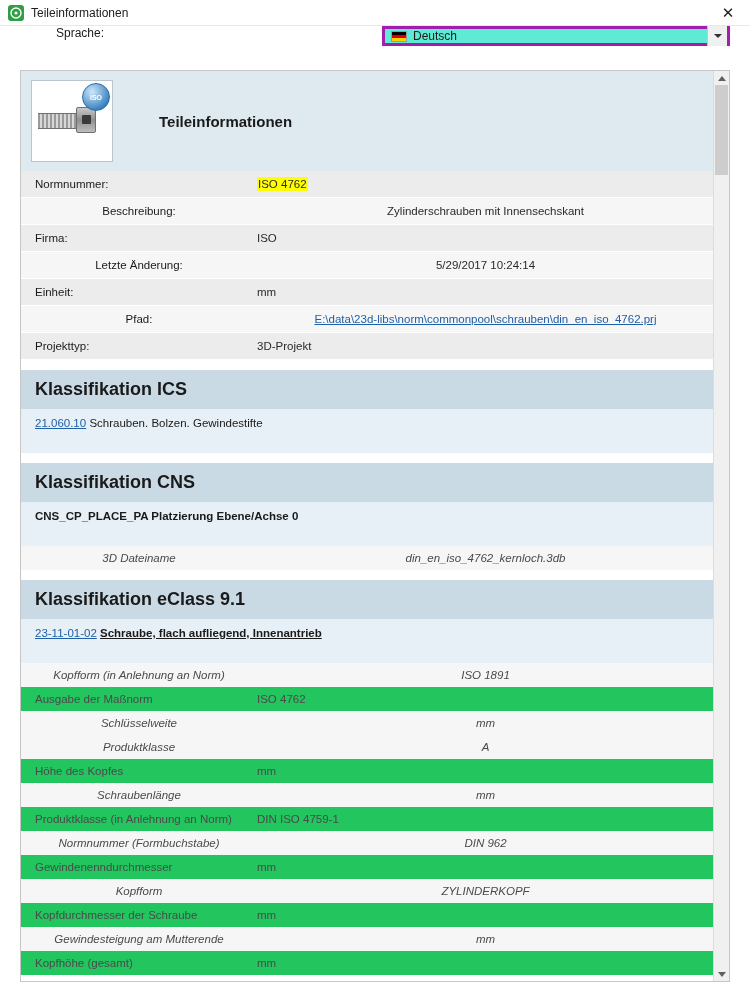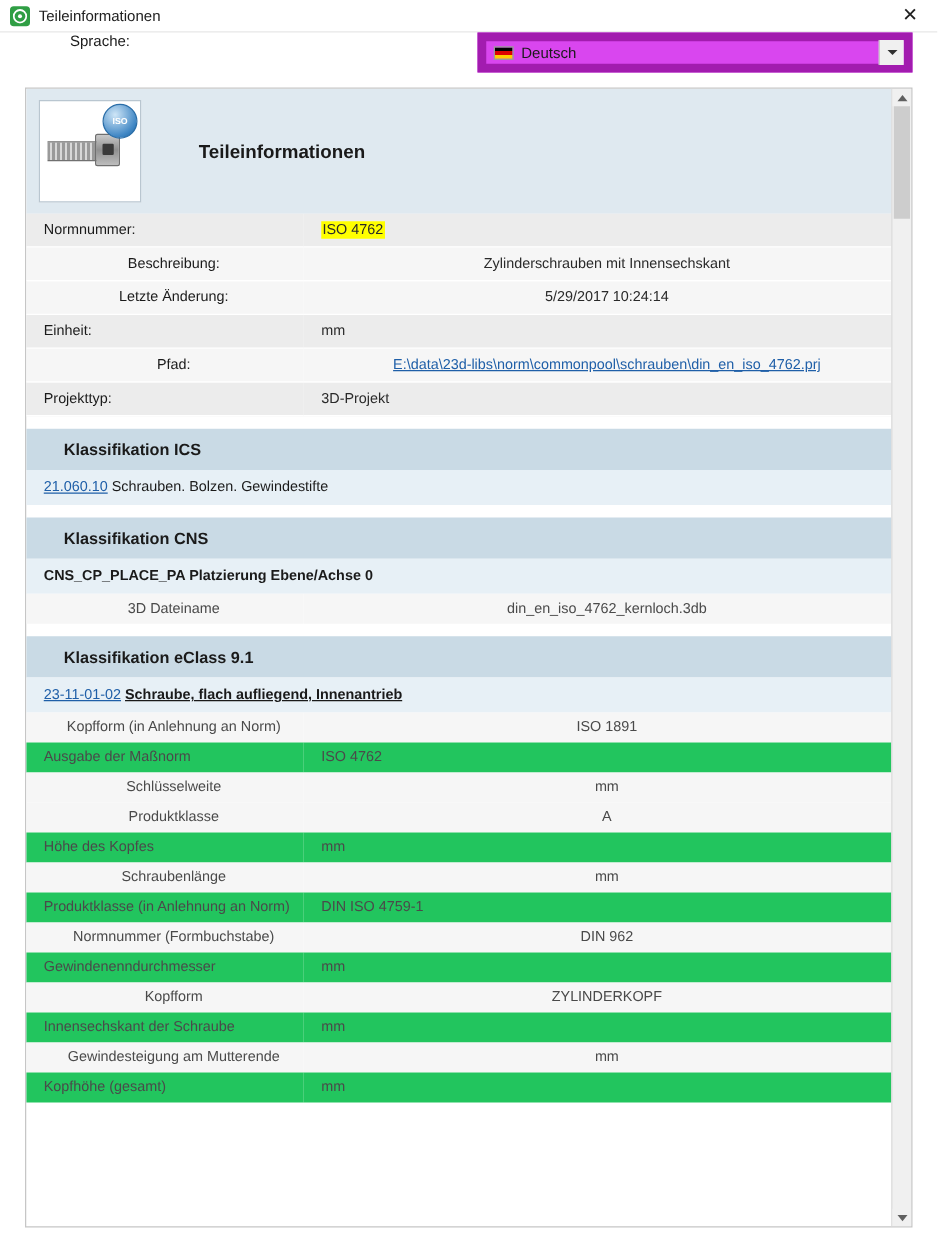--- a/index.html
+++ b/index.html
@@ -69,23 +69,23 @@
   .lang-label {
     font-size: 12px;
     color: #1a1a1a;
     width: 90px;
     flex: 0 0 auto;
   }
   .combo {
     flex: 1 1 auto;
     max-width: 356px;
     margin-left: 236px;
-    height: 32px;
-    border: 7px solid #a21caf;
-    background: #d946ef;
+    height: 20px;
+    border: 3px solid #a21caf;
+    background: #5eead4;
     display: flex;
     align-items: center;
     box-sizing: border-box;
     position: relative;
   }
   .flag {
     width: 16px;
     height: 11px;
     margin: 0 6px 0 6px;
     flex: 0 0 auto;
@@ -256,50 +256,50 @@
   }
   a.link {
     color: #1f5fa8;
     text-decoration: underline;
     cursor: pointer;
   }
 
   
   .sect-head {
     background: #c9dae5;
-    font-size: 13px;
+    font-size: 18px;
     font-weight: bold;
     color: #1a1a1a;
-    padding: 9px 0 9px 30px;
+    padding: 9px 0 9px 14px;
     margin-top: 10px;
     box-sizing: border-box;
   }
   .sect-row {
     background: #e7f0f6;
-    padding: 8px 0 8px 14px;
+    padding: 8px 0 24px 14px;
     font-size: 11.5px;
   }
   .sect-row.bold { font-weight: bold; }
   .sect-row a.link { font-weight: normal; }
   .sect-row .b { font-weight: bold; text-decoration: underline; }
 
   table.kv {
     width: 100%;
     border-collapse: collapse;
     table-layout: fixed;
   }
   table.kv td {
     font-size: 11.5px;
     padding: 6px 0 6px 14px;
     vertical-align: middle;
     color: #4a4a4a;
   }
   table.kv td.k2 { width: 208px; }
   table.kv tr.odd td { background: #22c55e; }
-  table.kv tr.even td { background: #f6f6f6; }
+  table.kv tr.even td { background: #f6f6f6; font-style: italic; }
 </style>
 </head>
 <body>
 
 <div class="titlebar">
   <span class="title-icon">
     <svg width="12" height="12" viewBox="0 0 12 12">
       <circle cx="6" cy="6" r="5" fill="none" stroke="#ffffff" stroke-width="1.4"></circle>
       <circle cx="6" cy="6" r="1.6" fill="#ffffff"></circle>
     </svg>
@@ -338,20 +338,24 @@
       <table class="info">
         <tbody id="info-body">
             <tr class="odd">
               <td class="k">Normnummer:</td>
               <td class="v"><span class="hl">ISO 4762</span></td>
             </tr>
             <tr class="even">
               <td class="k">Beschreibung:</td>
               <td class="v">Zylinderschrauben mit Innensechskant</td>
             </tr>
+            <tr class="odd">
+              <td class="k">Firma:</td>
+              <td class="v">ISO</td>
+            </tr>
             <tr class="even">
               <td class="k">Letzte Änderung:</td>
               <td class="v">5/29/2017 10:24:14</td>
             </tr>
             <tr class="odd">
               <td class="k">Einheit:</td>
               <td class="v">mm</td>
             </tr>
             <tr class="even">
               <td class="k">Pfad:</td>
@@ -422,21 +426,21 @@
             </tr>
             <tr class="odd">
               <td class="k2">Gewindenenndurchmesser</td>
               <td>mm</td>
             </tr>
             <tr class="even">
               <td class="k2">Kopfform</td>
               <td>ZYLINDERKOPF</td>
             </tr>
             <tr class="odd">
-              <td class="k2">Innensechskant der Schraube</td>
+              <td class="k2">Kopfdurchmesser der Schraube</td>
               <td>mm</td>
             </tr>
             <tr class="even">
               <td class="k2">Gewindesteigung am Mutterende</td>
               <td>mm</td>
             </tr>
             <tr class="odd">
               <td class="k2">Kopfhöhe (gesamt)</td>
               <td>mm</td>
             </tr>

